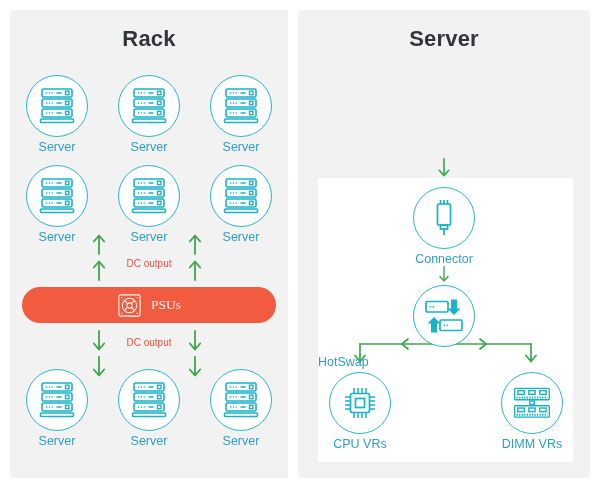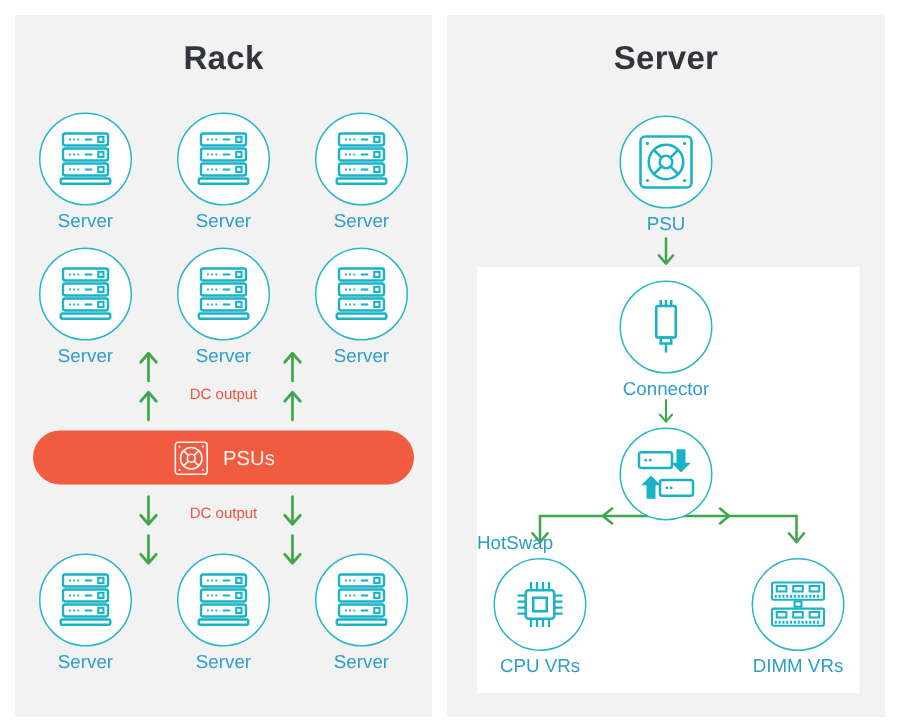--- a/index.html
+++ b/index.html
@@ -30,21 +30,21 @@
     color:var(--icon-teal,#19b2c6);}
   .node-label{margin-top:3px;font-size:12.5px;color:var(--label-blue,#2d9fc6);white-space:nowrap;}
   .icon-svg{display:block;}
   
   .garrow{position:absolute;color:var(--green,#3ea64b);}
   .dc-label{position:absolute;left:0;width:100%;text-align:center;
     font-size:10px;color:var(--orange-text,#ec5442);}
   
   .psu-bar{position:absolute;left:12px;top:277px;width:254px;height:36px;
     background:var(--orange,#f15b40);border-radius:18px;display:flex;align-items:center;
-    justify-content:center;gap:9px;color:rgba(255,255,255,.95);}
+    justify-content:center;gap:9px;color:rgba(255,255,255,.95);font-family:Liberation Serif, serif;}
   .psu-bar-label{font-size:13.5px;color:rgba(255,255,255,.92);}
   
   .inner-box{position:absolute;left:20px;top:168px;width:255px;height:284px;
     background:var(--inner-box-bg,#fff);}
   .branch-svg{position:absolute;left:0;top:158px;color:var(--green,#3ea64b);}
 </style>
 </head>
 <body>
 
 <svg width="0" height="0" style="position:absolute" aria-hidden="true">
@@ -261,28 +261,20 @@
             <use href="#def-server"></use>
           </svg>
       </div>
       <span class="node-label">Server</span>
     </div>
   </div>
 
   <div class="panel panel-right">
     <div class="panel-title">Server</div>
 
-    <div class="node" style="left:108px;top:67px">
-      <div class="circle">
-        <svg class="icon-svg" width="40" height="40" viewBox="0 0 40 40">
-            <use href="#def-psufan"></use>
-          </svg>
-      </div>
-      <span class="node-label">PSU</span>
-    </div>
 
     <svg class="garrow" style="left:139px;top:148px" width="14" height="20" viewBox="0 0 14 22">
         <use href="#def-arrow-down"></use>
       </svg>
 
     <div class="inner-box">
 
       <div class="node" style="left:88px;top:9px">
         <div class="circle">
           <svg class="icon-svg" width="26" height="40" viewBox="0 0 26 40">

